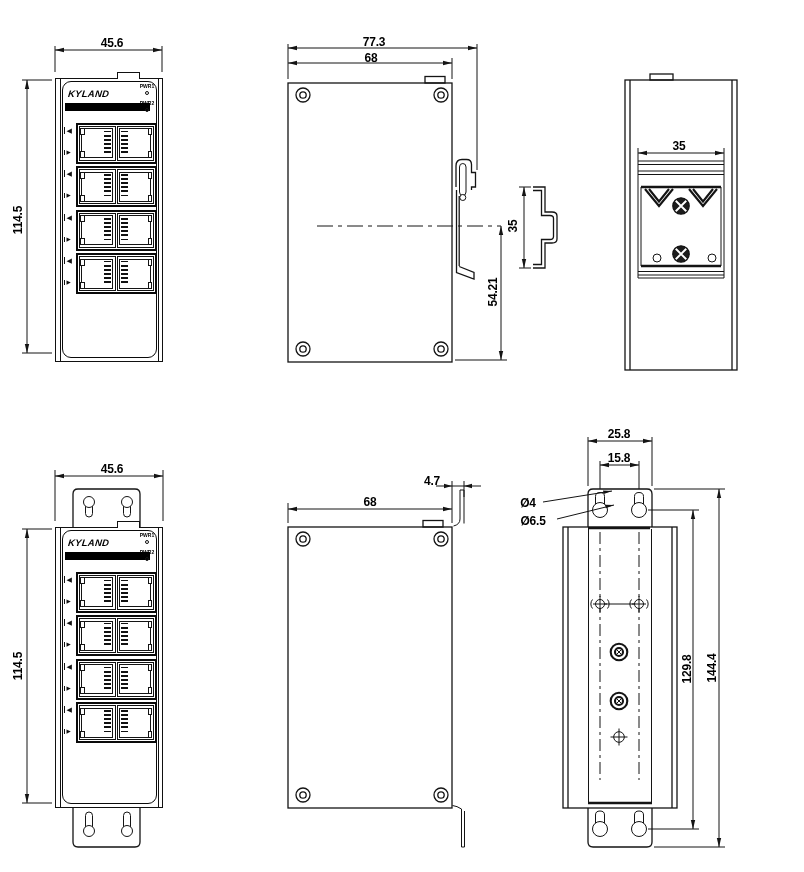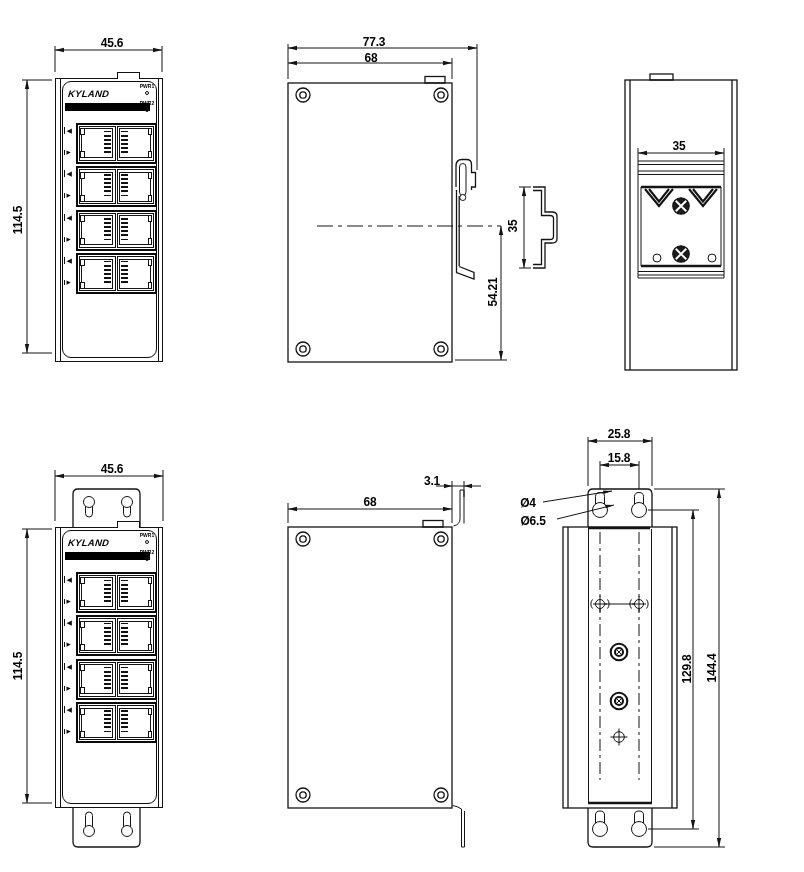--- a/index.html
+++ b/index.html
@@ -412,21 +412,21 @@
 <div class="dlab" style="left:112px;top:42px">45.6</div>
 <div class="dlab rot" style="left:17px;top:220px">114.5</div>
 <div class="dlab" style="left:374px;top:41px">77.3</div>
 <div class="dlab" style="left:371px;top:57px">68</div>
 <div class="dlab rot" style="left:492px;top:292px">54.21</div>
 <div class="dlab rot" style="left:512px;top:226px">35</div>
 <div class="dlab" style="left:679px;top:145px">35</div>
 <div class="dlab" style="left:112px;top:468px">45.6</div>
 <div class="dlab rot" style="left:17px;top:666px">114.5</div>
 <div class="dlab" style="left:370px;top:501px">68</div>
-<div class="dlab" style="left:432px;top:480px">3.1</div>
+<div class="dlab" style="left:432px;top:480px">4.7</div>
 <div class="dlab" style="left:619px;top:433px">25.8</div>
 <div class="dlab" style="left:619px;top:457px">15.8</div>
 <div class="dlab" style="left:528px;top:502px">Ø4</div>
 <div class="dlab" style="left:533px;top:520px">Ø6.5</div>
 <div class="dlab rot" style="left:686px;top:669px">129.8</div>
 <div class="dlab rot" style="left:711px;top:668px">144.4</div>
 
 </div>
 
 </body></html>

